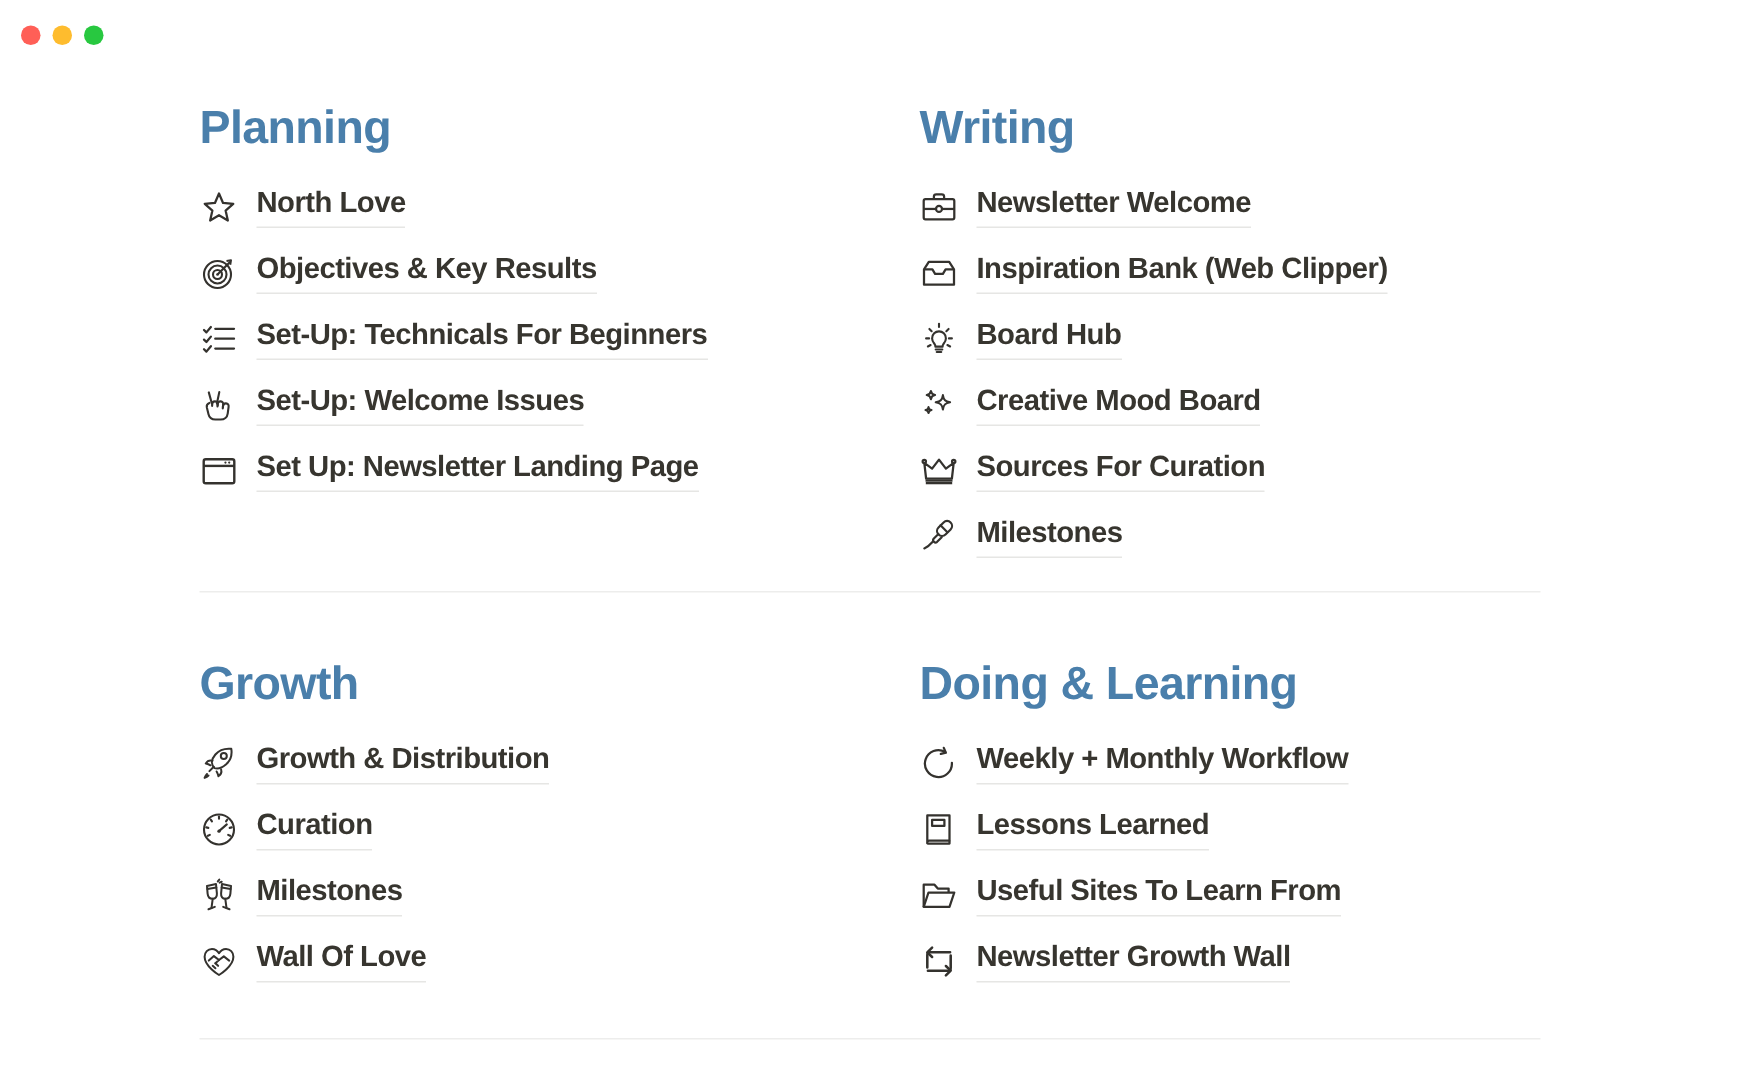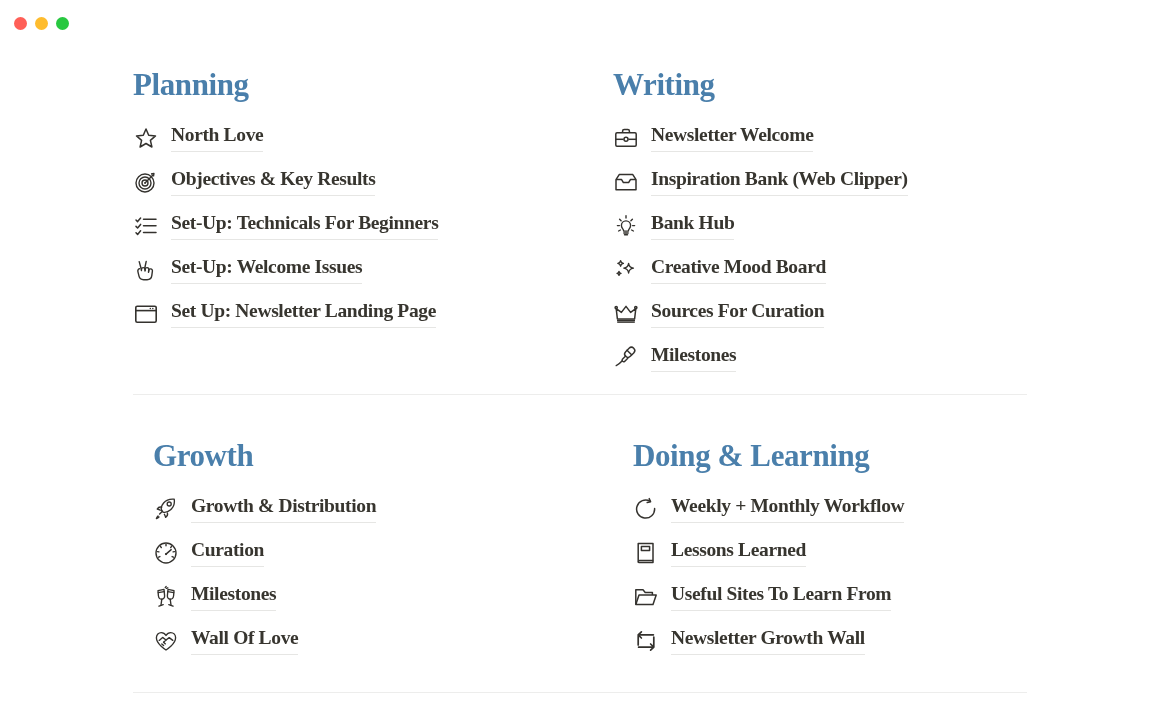--- a/index.html
+++ b/index.html
@@ -41,21 +41,20 @@
   .dot-min    { background: #febc2e; }
   .dot-max    { background: #28c840; }
 
   
   .page {
     position: absolute;
     top: 46px; left: 0;
     width: 1077px;
     height: 679px;
     padding: 0;
-    font-family: Liberation Serif, serif;
   }
 
   .grid {
     display: grid;
     grid-template-columns: 480px 480px;
     column-gap: 0px;
     padding-left: 133px;
   }
 
   .section {
@@ -115,21 +114,21 @@
 
   .divider {
     height: 1px;
     background: #ededec;
     margin-left: 133px;
     width: 894px;
   }
 
   .row-block-1 { padding-top: 8px; }
   .divider-1 { margin-top: 14px; }
-  .row-block-2 { padding-top: 30px; margin-left: 20px; }
+  .row-block-2 { padding-top: 30px; }
   .divider-2 { margin-top: 29px; }
 </style>
 </head>
 <body>
 
 <div class="titlebar">
   <div class="traffic">
     <span class="dot dot-close"></span>
     <span class="dot dot-min"></span>
     <span class="dot dot-max"></span>
@@ -235,21 +234,21 @@
               <line x1="10.5" y1="20.7" x2="13.5" y2="20.7"></line>
               <line x1="12" y1="1.8" x2="12" y2="4.0"></line>
               <line x1="3.4" y1="11.6" x2="5.4" y2="11.6"></line>
               <line x1="18.6" y1="11.6" x2="20.6" y2="11.6"></line>
               <line x1="5.6" y1="5.3" x2="7.1" y2="6.8"></line>
               <line x1="18.4" y1="5.3" x2="16.9" y2="6.8"></line>
               <line x1="4.6" y1="17.0" x2="6.4" y2="16.0"></line>
               <line x1="19.4" y1="17.0" x2="17.6" y2="16.0"></line>
             </svg>
           </span>
-          <span class="link-label">Bank Hub</span>
+          <span class="link-label">Board Hub</span>
         </li>
         <li class="link-row">
           <span class="icon">
             <svg viewBox="0 0 24 24" fill="none" stroke="currentColor" stroke-width="1.35" stroke-linejoin="round">
               <path d="M14.6 5.4 C15.1 8.6 16.2 9.7 19.4 10.2 C16.2 10.7 15.1 11.8 14.6 15.0 C14.1 11.8 13.0 10.7 9.8 10.2 C13.0 9.7 14.1 8.6 14.6 5.4 Z"></path>
               <path d="M6.6 2.6 C6.9 4.5 7.5 5.1 9.4 5.4 C7.5 5.7 6.9 6.3 6.6 8.2 C6.3 6.3 5.7 5.7 3.8 5.4 C5.7 5.1 6.3 4.5 6.6 2.6 Z"></path>
               <path d="M5.0 13.4 C5.2 14.8 5.6 15.2 7.0 15.4 C5.6 15.6 5.2 16.0 5.0 17.4 C4.8 16.0 4.4 15.6 3.0 15.4 C4.4 15.2 4.8 14.8 5.0 13.4 Z"></path>
             </svg>
           </span>
           <span class="link-label">Creative Mood Board</span>

